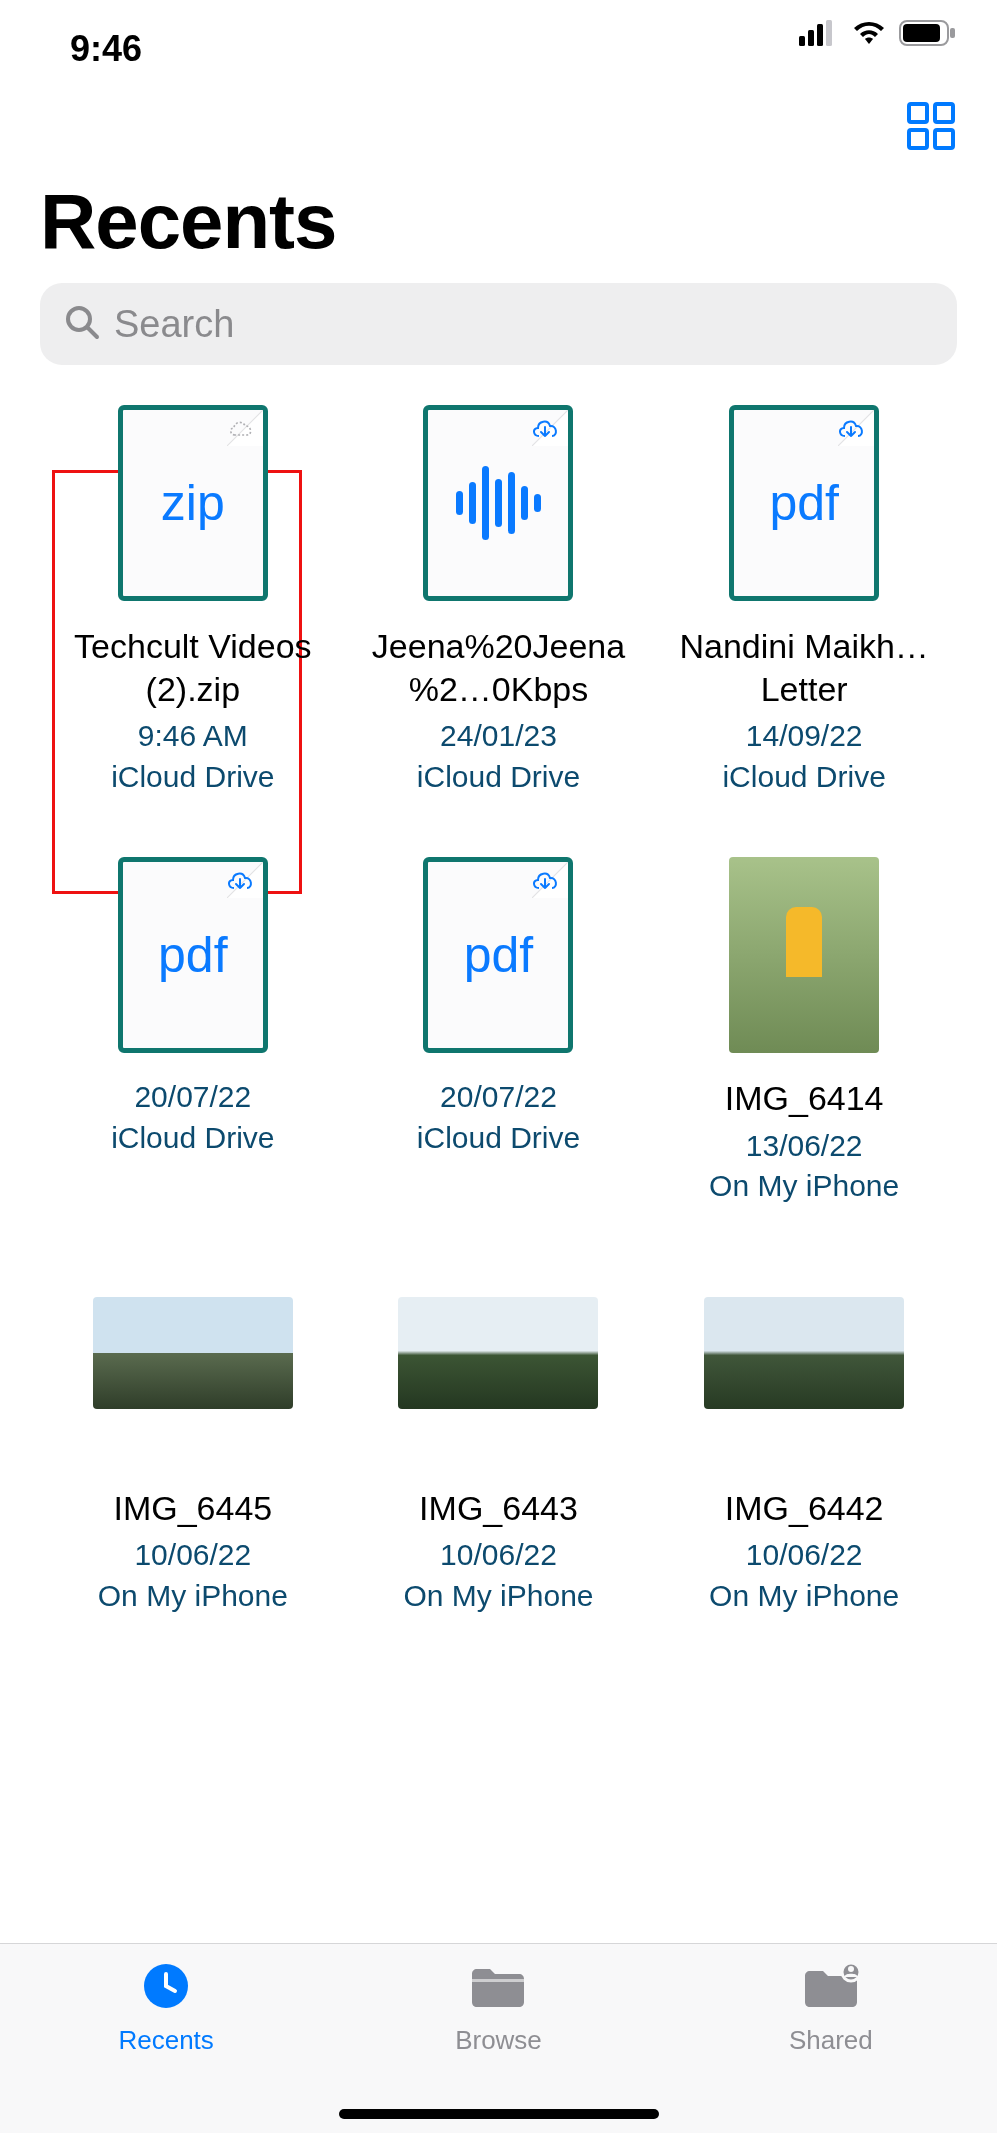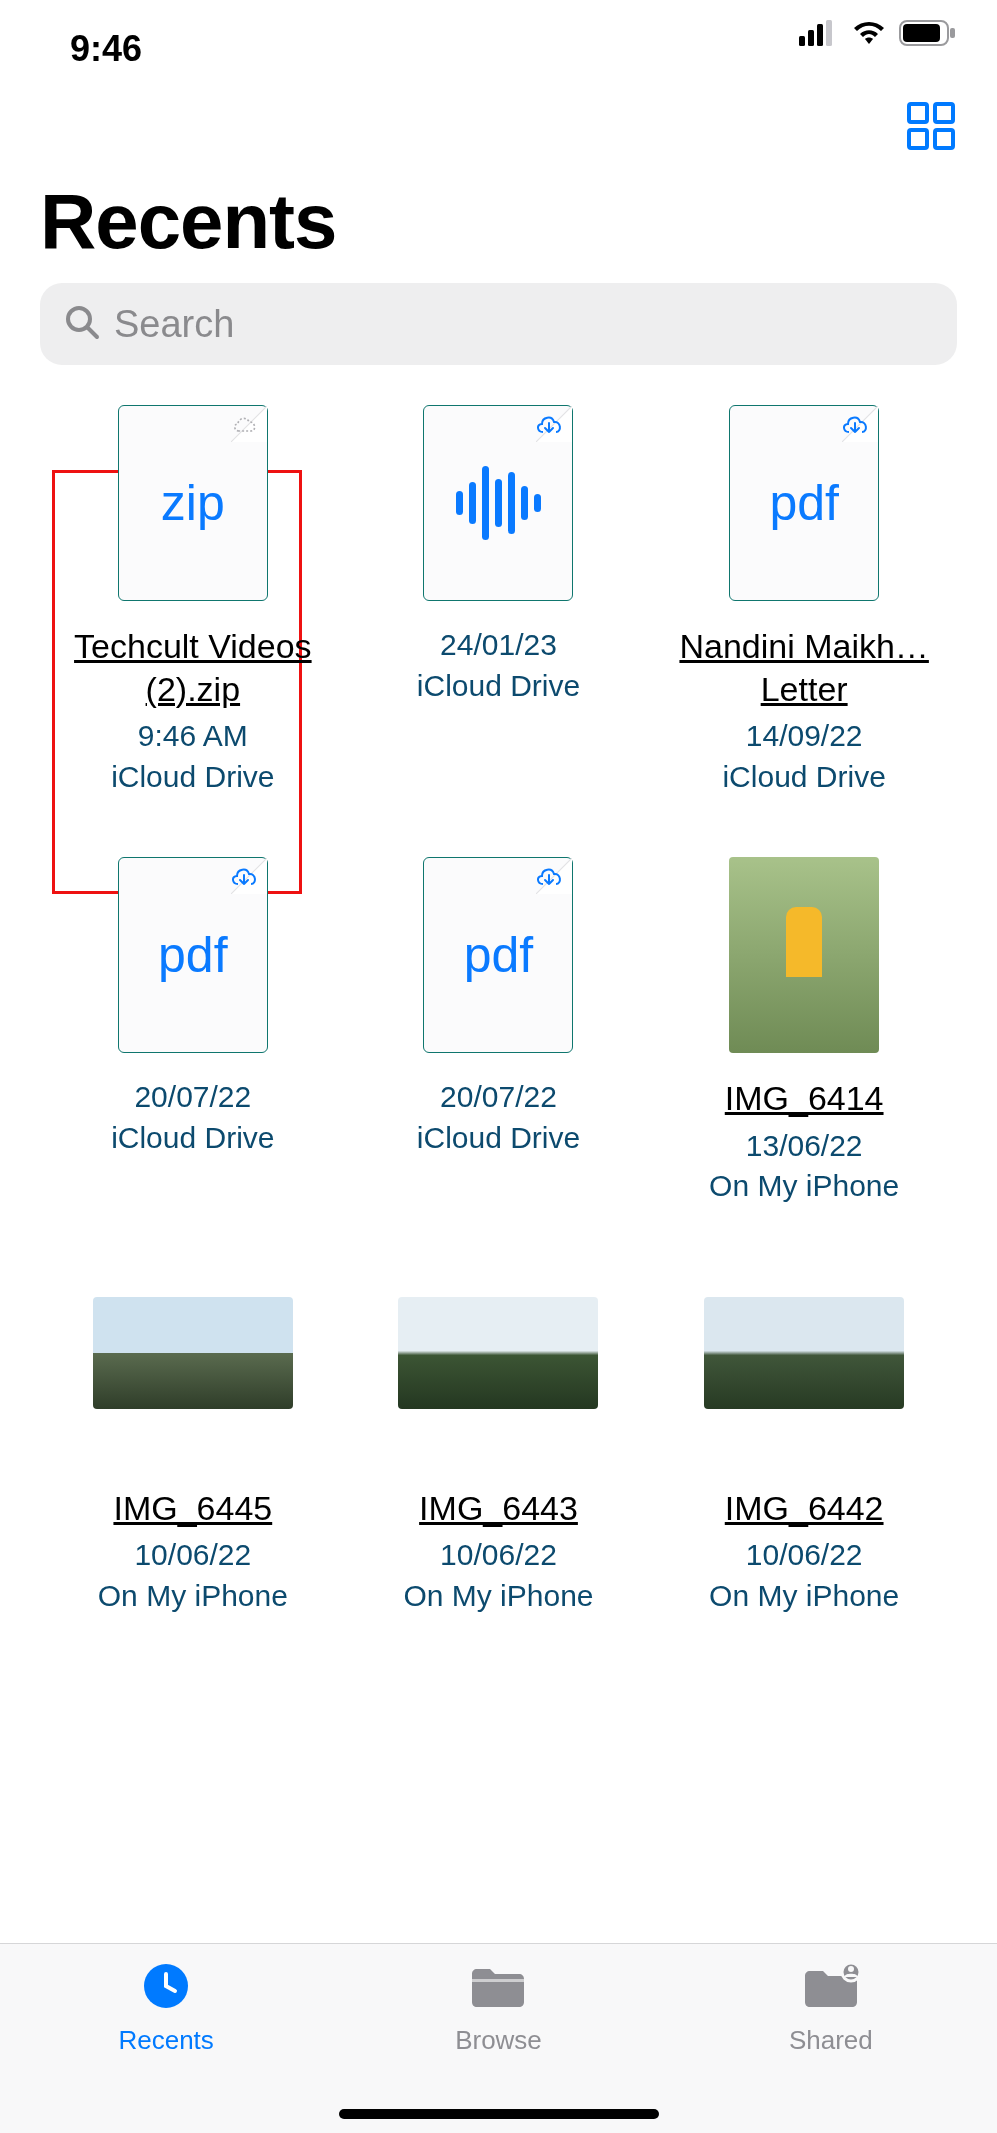--- a/index.html
+++ b/index.html
@@ -72,21 +72,21 @@
   .file-item {
     display: flex;
     flex-direction: column;
     align-items: center;
     text-align: center;
     position: relative;
   }
   .file-thumb {
     width: 150px;
     height: 196px;
-    border: 1px solid #0f766e;
+    border: 5px solid #0f766e;
     border-radius: 6px;
     background: #fbfbfc;
     display: flex;
     align-items: center;
     justify-content: center;
     position: relative;
     margin-bottom: 24px;
   }
   .file-thumb .fold {
     position: absolute;
@@ -152,21 +152,20 @@
 
   .landscape-wrap { height:196px; display:flex; align-items:center; margin-bottom:24px; }
 
   .file-name {
     font-size: 34px;
     line-height: 1.25;
     color: #000;
     max-width: 260px;
     word-wrap: break-word;
     margin-bottom: 6px;
-    text-decoration: underline;
   }
   .file-meta {
     font-size: 30px;
     color: #0c4a6e;
     line-height: 1.35;
   }
 
   .highlight {
     position: absolute;
     border: 3px solid #e11;
@@ -297,20 +296,21 @@
       <div class="waveform">
           <span></span>
           <span></span>
           <span></span>
           <span></span>
           <span></span>
           <span></span>
           <span></span>
         </div>
     </div>
+    <div class="file-name">Jeena%20Jeena%2…0Kbps</div>
     <div class="file-meta">24/01/23</div>
     <div class="file-meta">iCloud Drive</div>
   </div>
 
   <div class="file-item">
     <div class="file-thumb">
       <div class="fold"></div>
       <span class="badge-cloud">
         <svg width="30" height="22" viewBox="0 0 30 22">
             <path d="M9 18 C3 18 2 10 8 10 C8 3 18 1 20 8 C27 7 28 18 22 18" fill="none" stroke="#0a7aff" stroke-width="2"></path>

